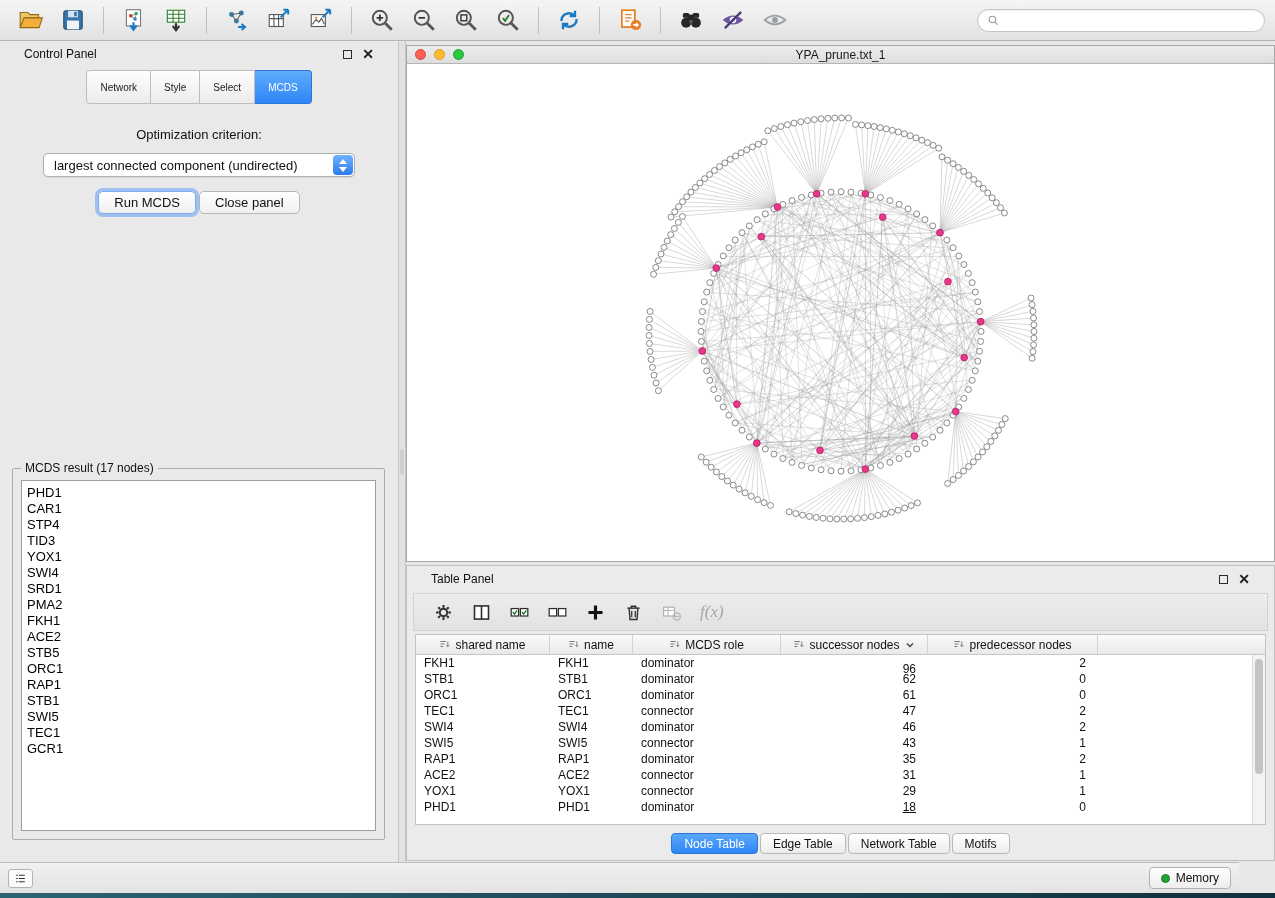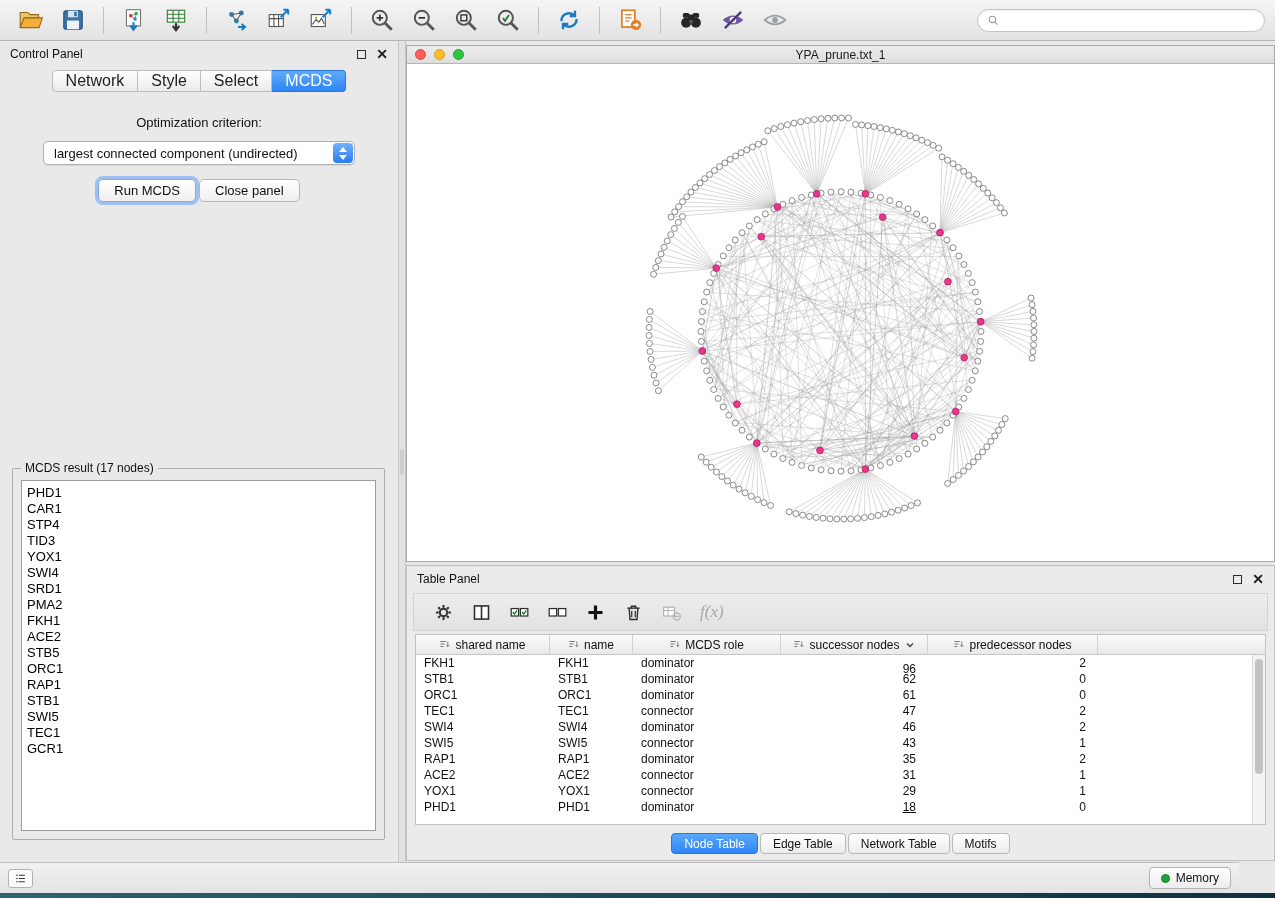--- a/index.html
+++ b/index.html
@@ -11,26 +11,26 @@
   .tb-icons{display:flex;align-items:center}
   .icn{width:32px;height:32px;display:inline-flex;align-items:center;justify-content:center;margin:0 5px;border-radius:4px;cursor:default}
   .icn svg{width:26px;height:26px}
   .tsep{width:1px;height:27px;background:#c0c0c0;margin:0 9px}
   .search-box{margin-left:auto;width:288px;height:23px;background:#fff;border:1px solid #c4c4c4;border-radius:12px;display:flex;align-items:center;padding:0 9px;box-shadow:inset 0 1px 2px rgba(0,0,0,.06)}
   .search-box svg{width:13px;height:13px;flex:0 0 auto}
   .search-box input{border:none;outline:none;flex:1;font:12px "Liberation Sans",sans-serif;background:transparent;margin-left:6px}
 
   
   .cpanel{position:absolute;left:0;top:41px;width:399px;height:821px;background:#e9e9e9;border-right:1px solid #c4c4c4}
-  .panel-head{height:26px;display:flex;align-items:center;padding:0 10px;font-size:12px;color:#111}
+  .panel-head{height:26px;display:flex;align-items:center;padding:0 24px;font-size:12px;color:#111}
   .win-btns{margin-left:auto;display:flex;gap:10px;align-items:center}
   .float-btn{width:9px;height:9px;border:1.5px solid #2b2b2b;background:transparent}
   .close-x{font-size:14px;font-weight:bold;color:#1b1b1b;line-height:1}
   .ctabs{display:flex;justify-content:center;margin-top:3px}
-  .ctab{height:22px;padding:0 13px;display:flex;align-items:center;font-size:16px;background:linear-gradient(#fefefe,#ebebeb);border:1px solid #bdbdbd;border-left:none;color:#222;cursor:default}
+  .ctab{height:34px;padding:0 13px;display:flex;align-items:center;font-size:10px;background:linear-gradient(#fefefe,#ebebeb);border:1px solid #bdbdbd;border-left:none;color:#222;cursor:default}
   .ctab:first-child{border-left:1px solid #bdbdbd;border-radius:4px 0 0 4px}
   .ctab:last-child{border-radius:0 4px 4px 0}
   .ctab.active{background:linear-gradient(#5fabfc,#2e85f6);color:#fff;border-color:#2b74d8}
   .opt-label{text-align:center;margin-top:23px;font-size:13px}
   .mac-select{margin:11px auto 0;width:312px;height:24px;background:#fff;border:1px solid #b0b0b0;border-radius:5px;display:flex;align-items:center;position:relative;padding-left:10px;font-size:13px;box-shadow:0 1px 1px rgba(0,0,0,.07)}
   .stepper{position:absolute;right:1px;top:1px;bottom:1px;width:20px;border-radius:4px;background:linear-gradient(#71b3fc,#2c7bf0);display:flex;flex-direction:column;align-items:center;justify-content:center;gap:3px}
   .stepper .up{width:0;height:0;border-left:4px solid transparent;border-right:4px solid transparent;border-bottom:5px solid #fff}
   .stepper .dn{width:0;height:0;border-left:4px solid transparent;border-right:4px solid transparent;border-top:5px solid #fff}
   .btn-row{display:flex;justify-content:center;gap:3px;margin-top:14px}
   .mac-btn{height:23px;padding:0 15px;background:linear-gradient(#ffffff,#efefef);border:1px solid #b7b7b7;border-radius:5px;font-size:13px;display:flex;align-items:center;cursor:default}

